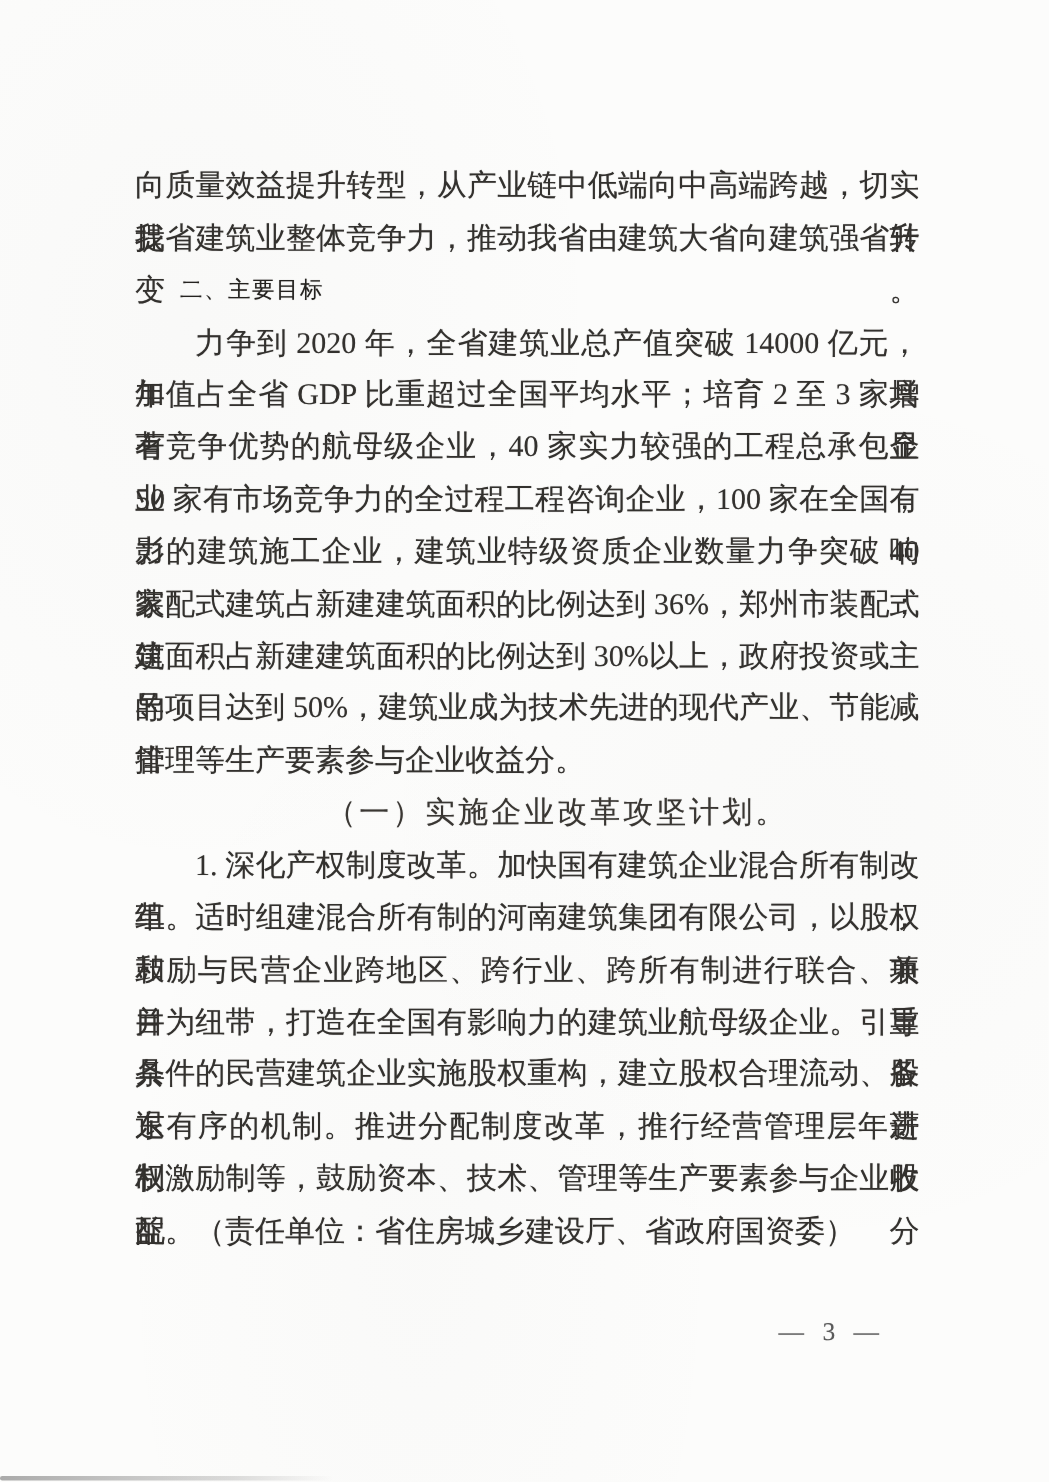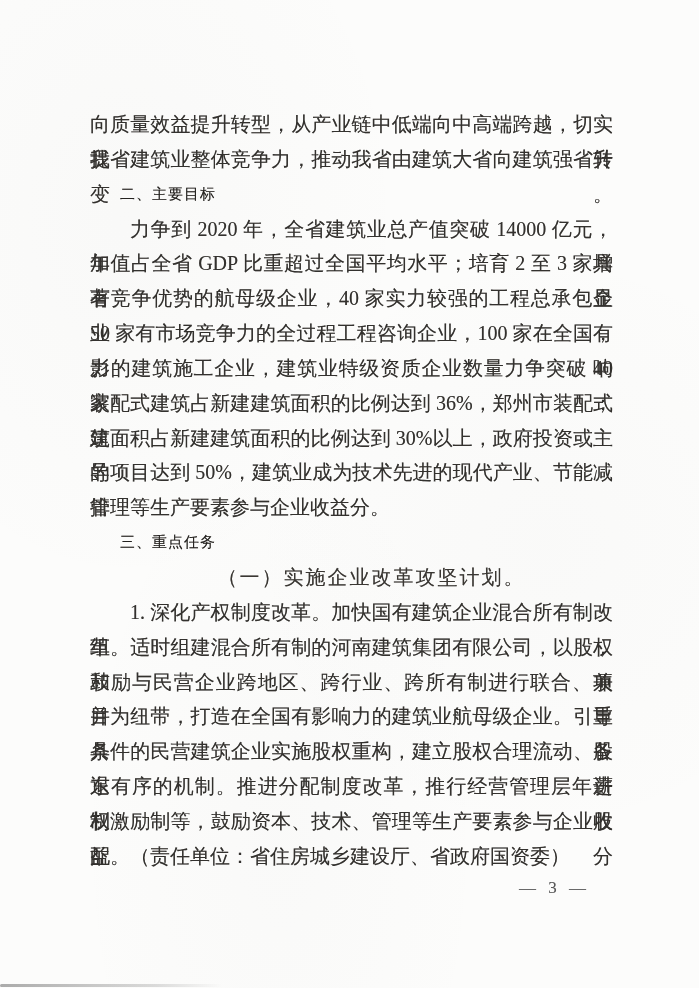--- a/index.html
+++ b/index.html
@@ -93,21 +93,20 @@
       <div class="line heading indent">二、主要目标</div>
       <div class="line body indent justify">力争到 2020 年，全省建筑业总产值突破 14000 亿元，年增</div>
       <div class="line body justify">加值占全省 GDP 比重超过全国平均水平；培育 2 至 3 家具有显</div>
       <div class="line body justify">著竞争优势的航母级企业，40 家实力较强的工程总承包企业，</div>
       <div class="line body justify">50 家有市场竞争力的全过程工程咨询企业，100 家在全国有影响</div>
       <div class="line body justify">力的建筑施工企业，建筑业特级资质企业数量力争突破 40 家；</div>
       <div class="line body justify">装配式建筑占新建建筑面积的比例达到 36%，郑州市装配式建</div>
       <div class="line body justify">筑面积占新建建筑面积的比例达到 30%以上，政府投资或主导</div>
       <div class="line body justify">的项目达到 50%，建筑业成为技术先进的现代产业、节能减排</div>
       <div class="line body">管理等生产要素参与企业收益分。</div>
-      <div class="line heading indent">三、重点任务</div>
       <div class="line kaiti indent">（一）实施企业改革攻坚计划。</div>
       <div class="line body indent justify">1. 深化产权制度改革。加快国有建筑企业混合所有制改革，</div>
       <div class="line body justify">组。适时组建混合所有制的河南建筑集团有限公司，以股权和项</div>
       <div class="line body justify">鼓励与民营企业跨地区、跨行业、跨所有制进行联合、兼并、重</div>
       <div class="line body justify">目为纽带，打造在全国有影响力的建筑业航母级企业。引导具备</div>
       <div class="line body justify">条件的民营建筑企业实施股权重构，建立股权合理流动、股东进</div>
       <div class="line body justify">退有序的机制。推进分配制度改革，推行经营管理层年薪制、股</div>
       <div class="line body justify">权激励制等，鼓励资本、技术、管理等生产要素参与企业收益分</div>
       <div class="line body">配。（责任单位：省住房城乡建设厅、省政府国资委）</div>
     </div>

